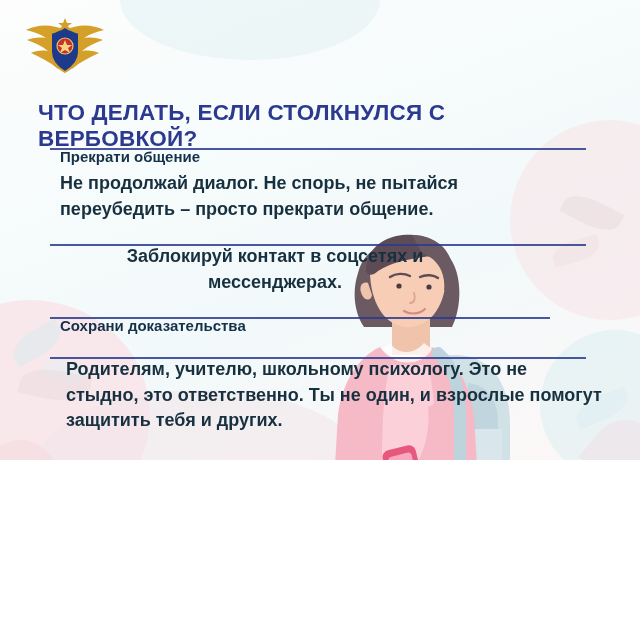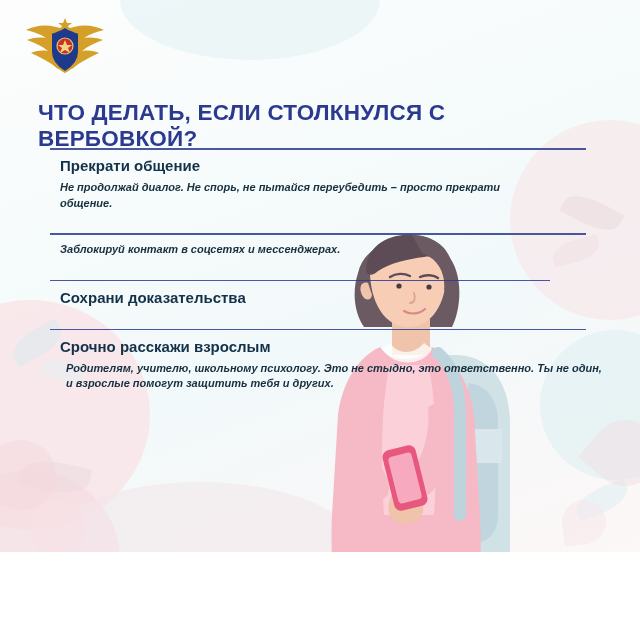--- a/index.html
+++ b/index.html
@@ -9,21 +9,21 @@
   body {
     width: 640px;
     height: 640px;
     font-family: "Liberation Sans", sans-serif;
     background: #ffffff;
     overflow: hidden;
   }
   .poster {
     position: relative;
     width: 640px;
-    height: 552px;
+    height: 460px;
     background: linear-gradient(160deg, #fdfdfd 0%, #f6fbfb 35%, #f2f9fa 60%, #fdf7f7 100%);
     overflow: hidden;
   }
 
   
   .bg-deco {
     position: absolute;
     inset: 0;
     pointer-events: none;
   }
@@ -98,58 +98,56 @@
 
   
   .blocks {
     position: absolute;
     left: 50px;
     top: 148px;
     width: 540px;
   }
   .block {
     position: relative;
-    padding-top: 9px;
   }
   .rule {
     position: absolute;
     left: 0;
     top: 0;
     height: 1.5px;
     background: #2b3a8f;
     opacity: .85;
   }
   .block-head {
     font-size: 15px;
     font-weight: bold;
     color: #14314a;
     margin: 0 0 5px 10px;
     line-height: 1.2;
   }
   .block-text {
-    font-size: 11px;
-    font-style: italic;
+    font-size: 18px;
     color: #17303f;
     line-height: 1.42;
     margin: 0 0 0 10px;
     font-weight: 600;
   }
 
   .b0 { margin-bottom: 22px; }
   .b1 { margin-bottom: 22px; }
   .b2 { margin-bottom: 22px; }
   .b3 { margin-bottom: 0; }
 
   .b0 .rule { width: 536px; }
   .b1 .rule { width: 536px; }
   .b2 .rule { width: 500px; }
   .b3 .rule { width: 536px; }
 
   .b0 .block-text { width: 470px; }
-  .b1 .block-text { width: 430px; }
+  .b1 .block-text { width: 430px; text-align: center; }
   .b2 .block-text { width: 420px; }
   .b3 .block-text { width: 536px; margin-left: 16px; }
 </style>
 </head>
 <body>
 
 <div class="poster">
 
   <div class="bg-deco">
     <div class="blob b1"></div>
@@ -247,18 +245,17 @@
       <div class="block-text">Заблокируй контакт в соцсетях и мессенджерах.</div>
     </div>
 
     <div class="block b2">
       <div class="rule"></div>
       <div class="block-head">Сохрани доказательства</div>
     </div>
 
     <div class="block b3">
       <div class="rule"></div>
-      <div class="block-head">Срочно расскажи взрослым</div>
       <div class="block-text">Родителям, учителю, школьному психологу. Это не стыдно, это ответственно. Ты не один, и взрослые помогут защитить тебя и других.</div>
     </div>
 
   </div>
 </div>
 
 </body></html>

